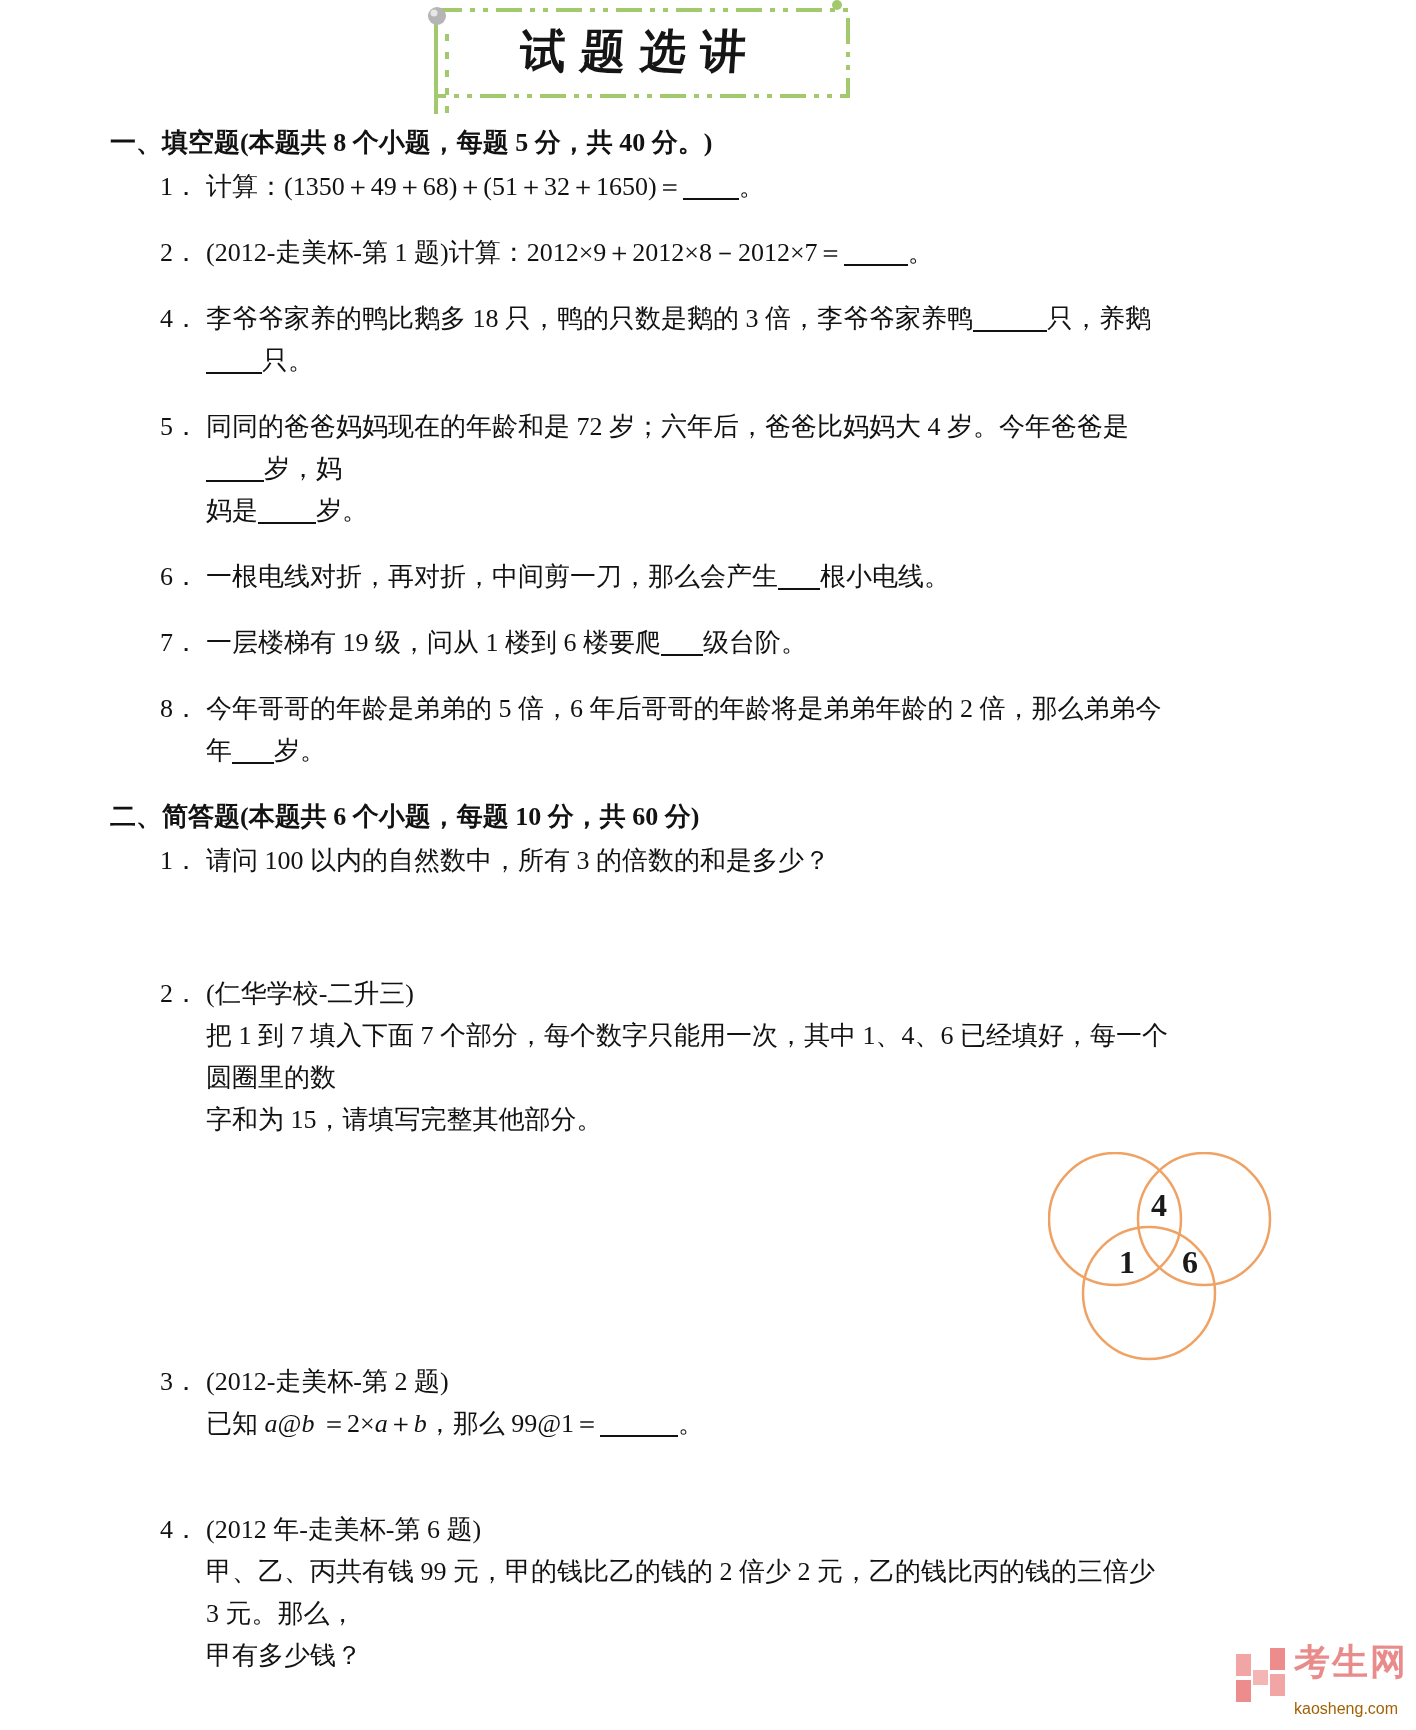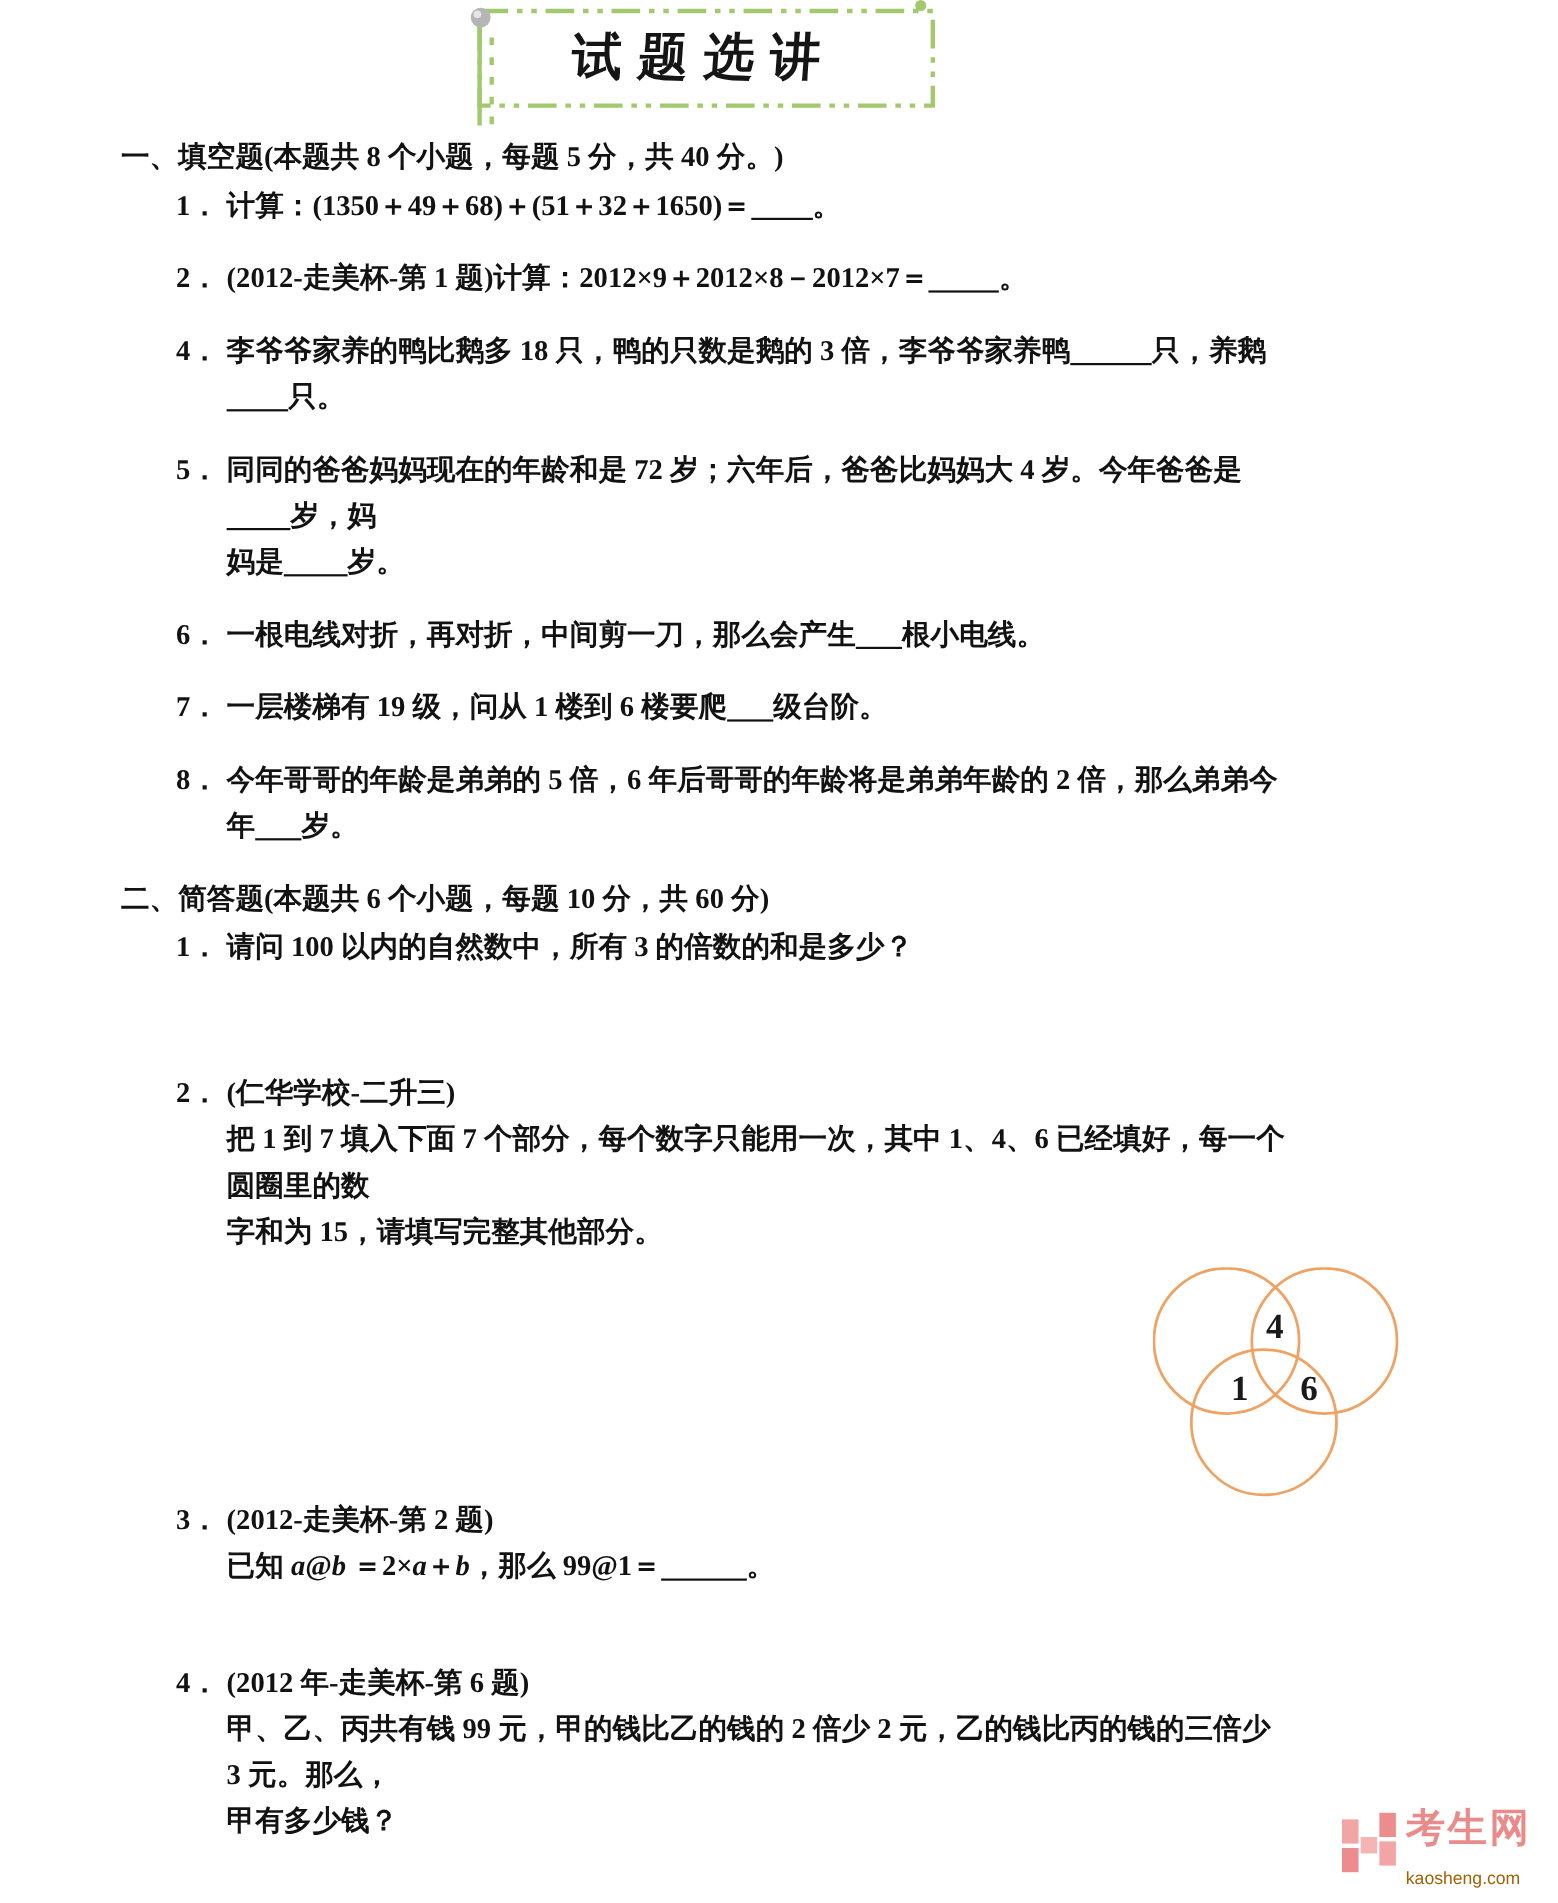--- a/index.html
+++ b/index.html
@@ -43,21 +43,20 @@
     padding: 122px 12px 0 110px;
     box-sizing: border-box;
   }
   .sec-heading {
     font-weight: bold;
     margin: 0 0 2px 0;
   }
   .q {
     margin: 0 0 24px 50px;
     padding-left: 46px;
-    font-weight: bold;
   }
   .qnum {
     display: inline-block;
     width: 46px;
     margin-left: -46px;
   }
   
   .q[data-qid="1-0"] { margin-bottom: 91px; }
   .q[data-qid="1-1"] { margin-bottom: 220px; }
   .q[data-qid="1-2"] { margin-bottom: 64px; margin-top: 16px; }
@@ -80,21 +79,21 @@
   .venn text {
     font-family: "Liberation Serif", "DejaVu Serif", serif;
     font-size: 32px;
     font-weight: bold;
     fill: #1a1a1a;
   }
 
   
   .watermark {
     position: absolute;
-    right: 24px; bottom: 12px;
+    right: 8px; bottom: 12px;
     display: flex;
     align-items: flex-start;
   }
   .wm-logo { margin-right: 6px; margin-top: 4px; }
   .wm-text { display: flex; flex-direction: column; }
   .wm-name {
     font-size: 36px;
     line-height: 40px;
     font-weight: bold;
     letter-spacing: 2px;

